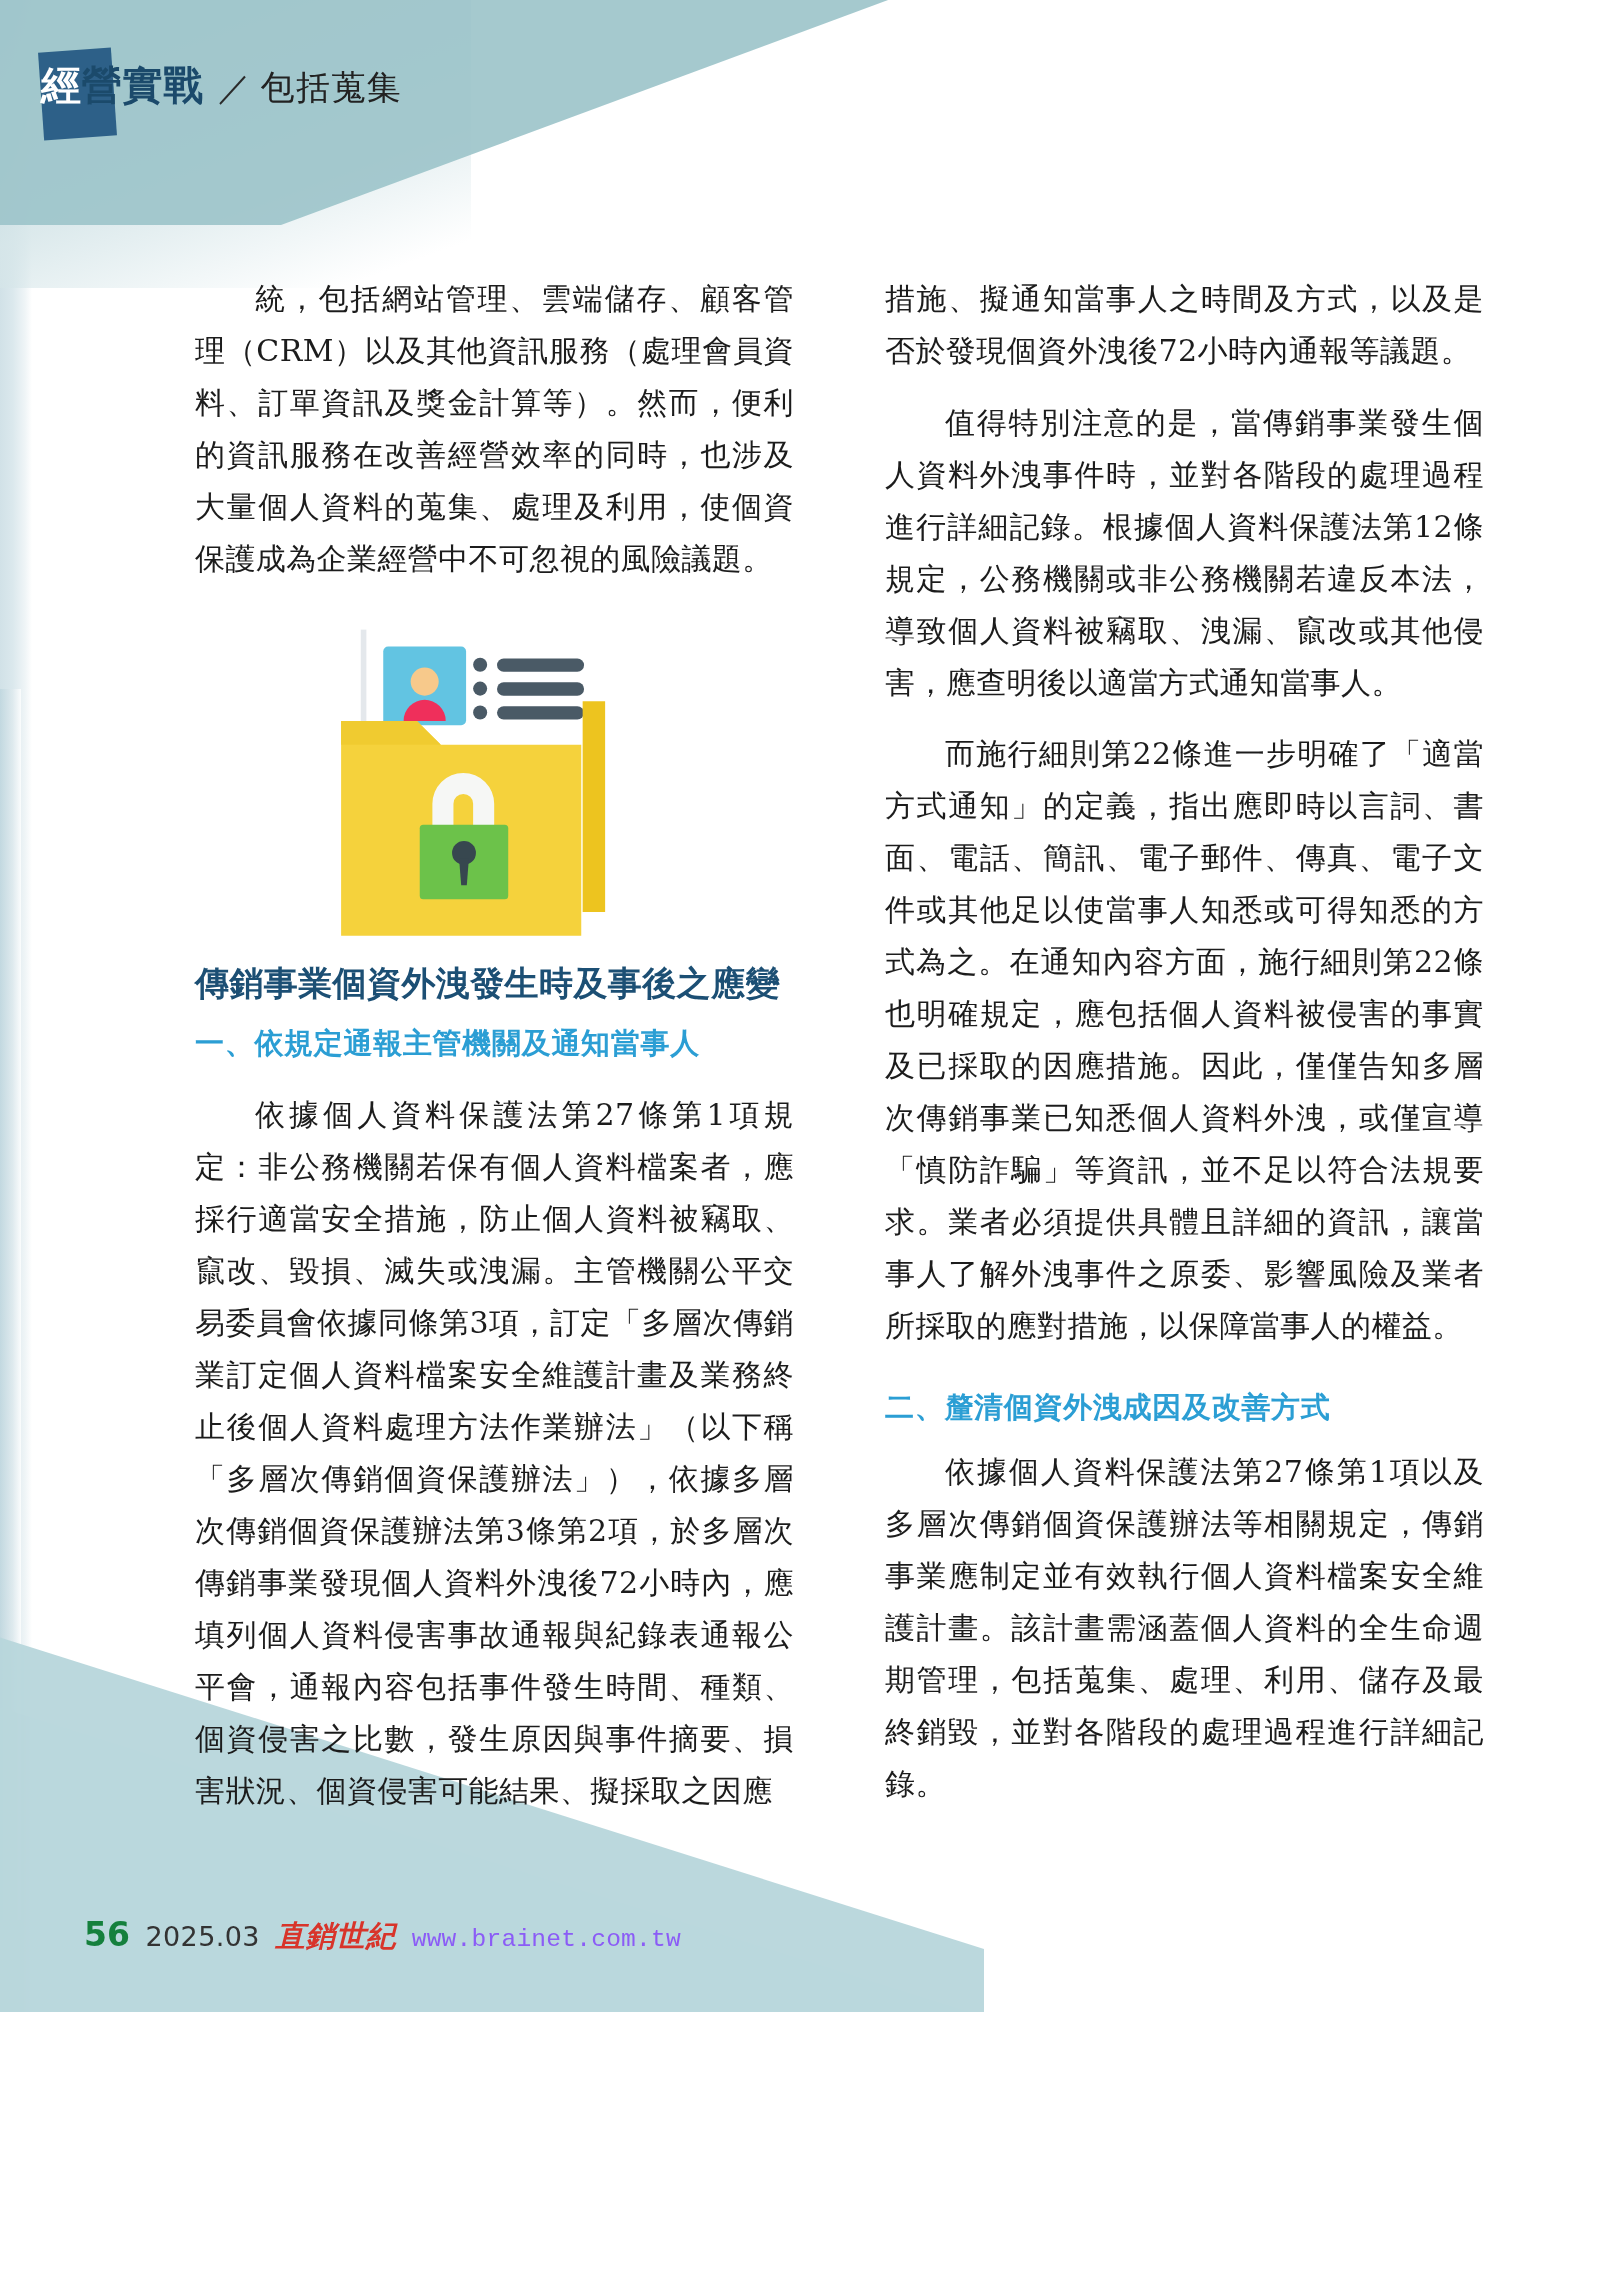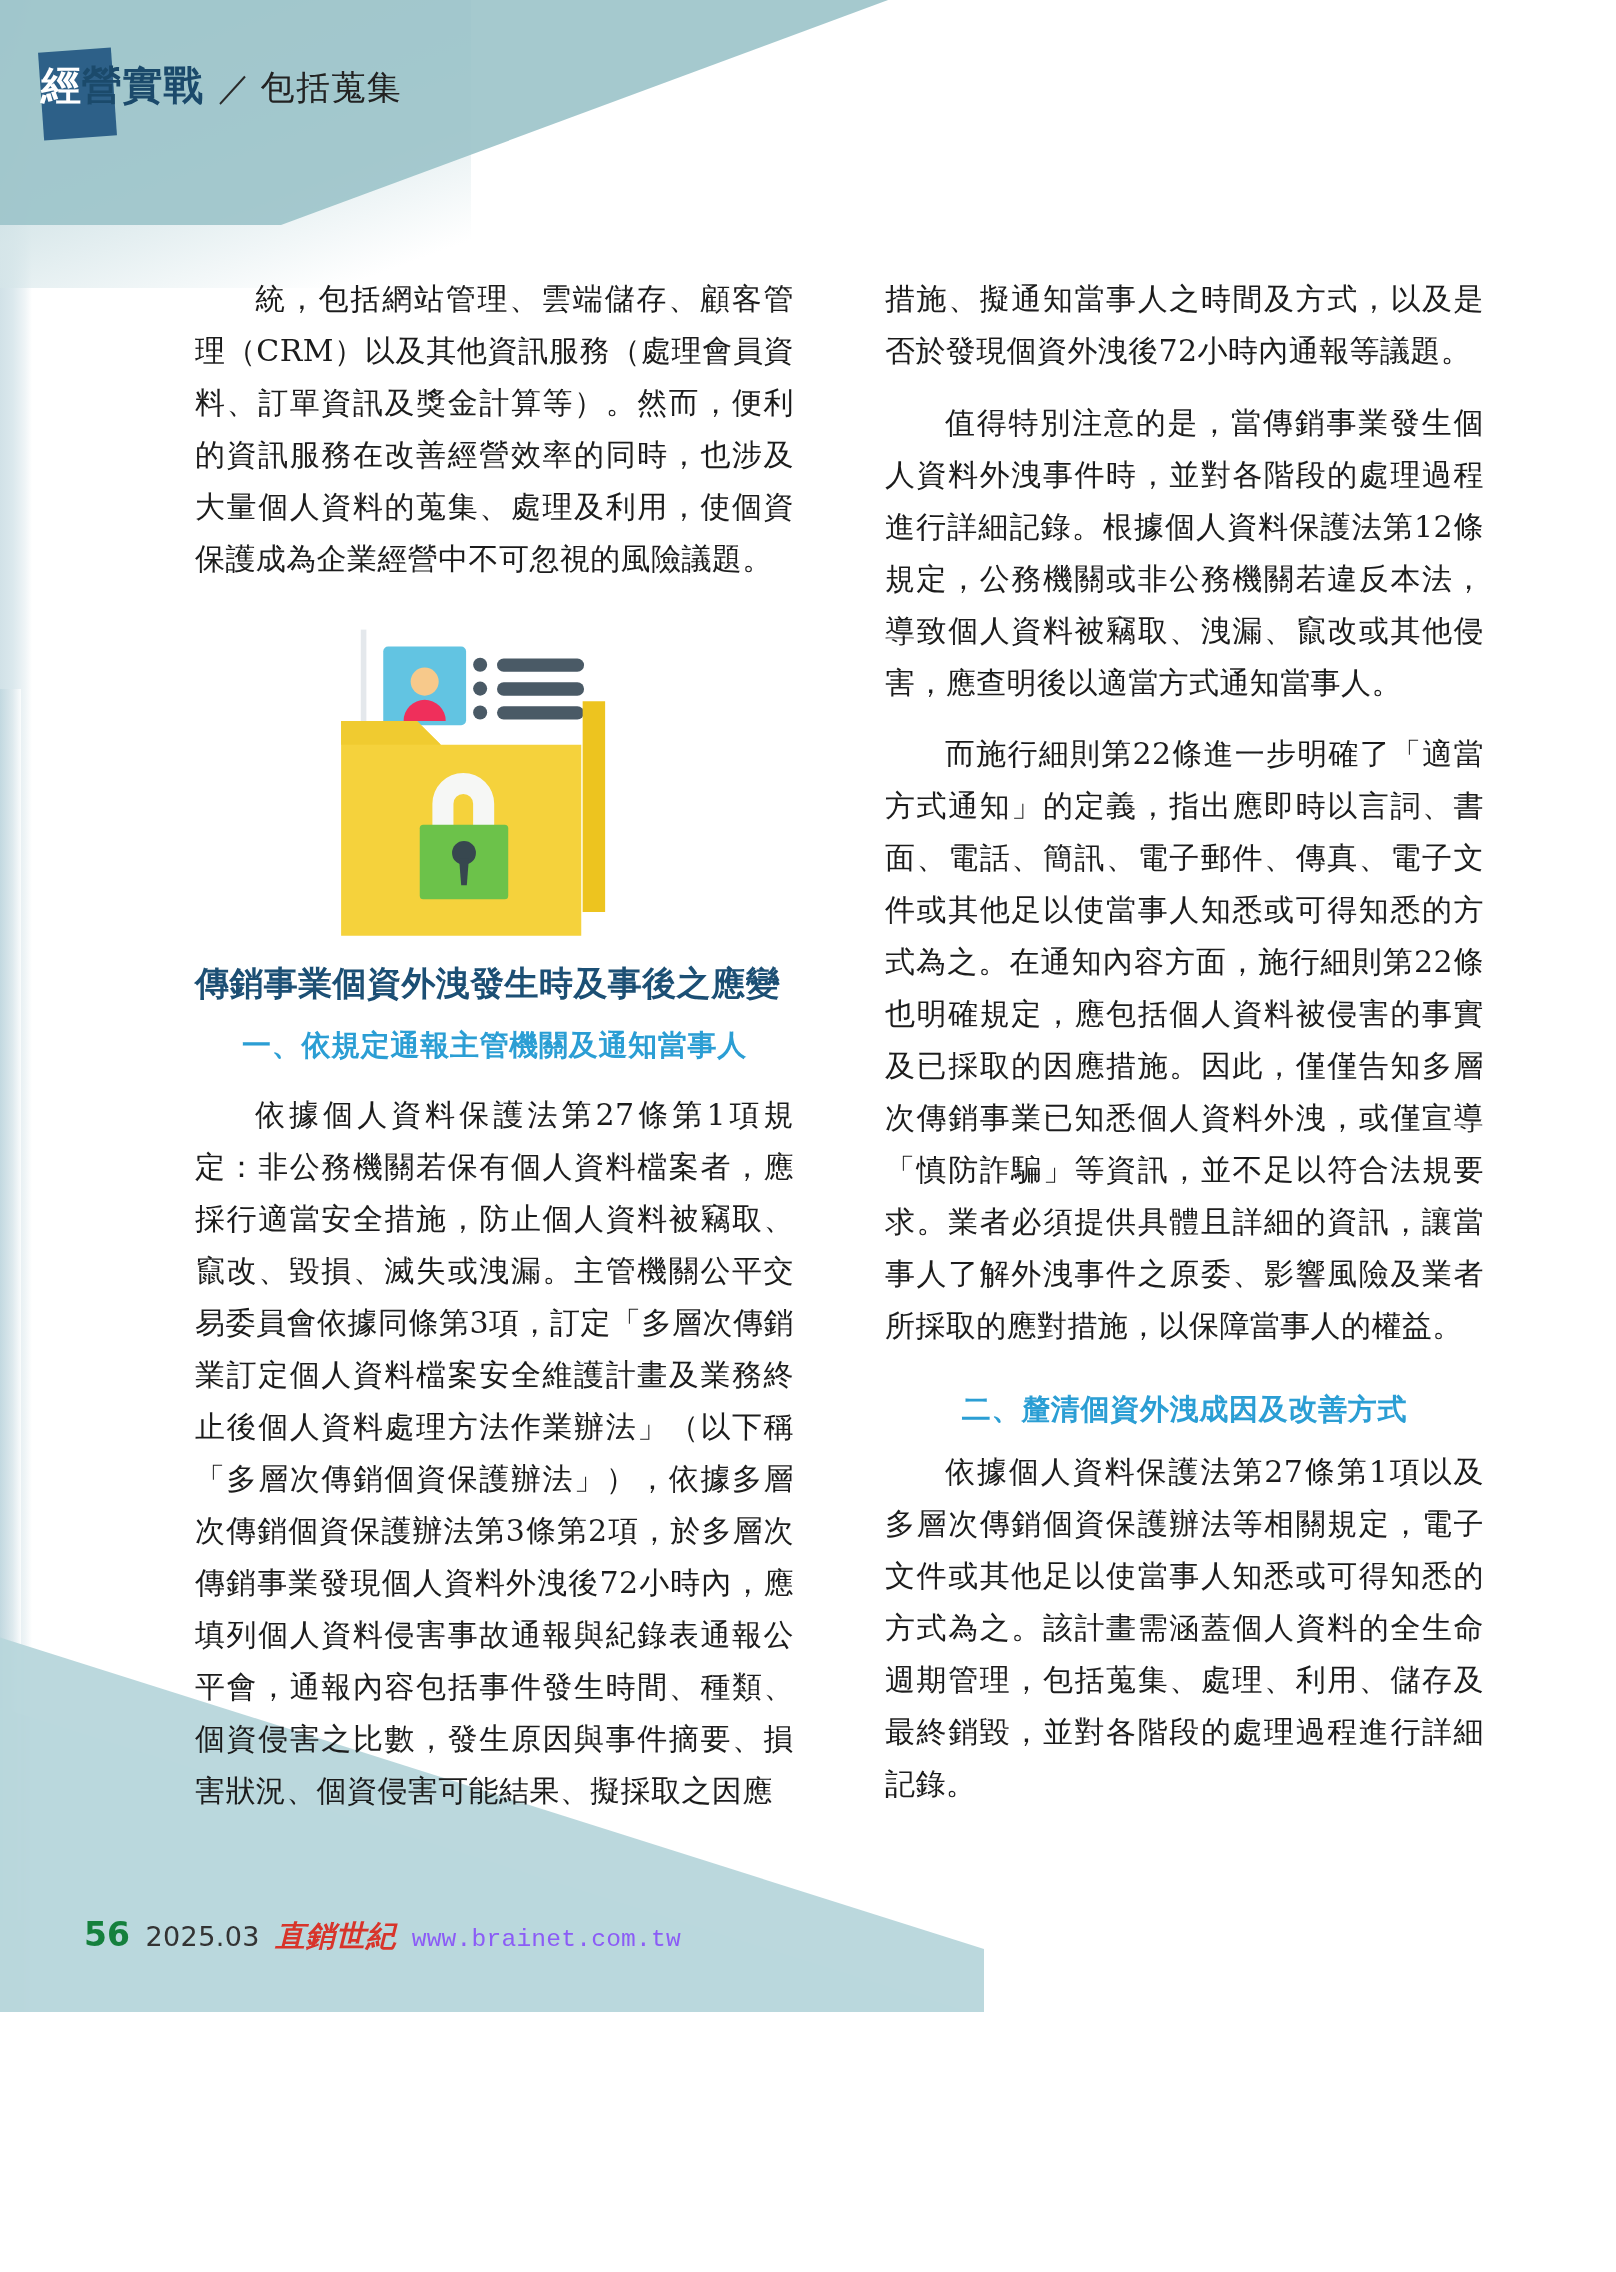--- a/index.html
+++ b/index.html
@@ -143,27 +143,26 @@
     font-family: "DejaVu Sans", "Liberation Sans", sans-serif;
     font-size: 34px;
     font-weight: bold;
     color: #1c4f74;
     letter-spacing: 0.4px;
     text-align: left;
     line-height: 44px;
   }
   h3.sub-title {
     margin: 21px 0 24px 0;
-    font-family: Liberation Serif, serif;
+    font-family: Liberation Mono, monospace;
     font-size: 29px;
     font-weight: bold;
     color: #2b9ed4;
     letter-spacing: 0.7px;
     line-height: 39px;
-    text-align: center;
   }
   h3.sub-title.right-sub { margin: 38px 0 17px 0; }
 
   
   .footer {
     position: absolute;
     left: 84px; bottom: 55px;
     display: flex;
     align-items: baseline;
     gap: 15.5px;
@@ -255,21 +254,21 @@
     <h2 class="section-title">傳銷事業個資外洩發生時及事後之應變</h2>
     <h3 class="sub-title">一、依規定通報主管機關及通知當事人</h3>
     <p class="body-text">依據個人資料保護法第27條第1項規定：非公務機關若保有個人資料檔案者，應採行適當安全措施，防止個人資料被竊取、竄改、毀損、滅失或洩漏。主管機關公平交易委員會依據同條第3項，訂定「多層次傳銷業訂定個人資料檔案安全維護計畫及業務終止後個人資料處理方法作業辦法」（以下稱「多層次傳銷個資保護辦法」），依據多層次傳銷個資保護辦法第3條第2項，於多層次傳銷事業發現個人資料外洩後72小時內，應填列個人資料侵害事故通報與紀錄表通報公平會，通報內容包括事件發生時間、種類、個資侵害之比數，發生原因與事件摘要、損害狀況、個資侵害可能結果、擬採取之因應</p>
   </div>
 
   <div class="col col-right">
     <p class="body-text cont">措施、擬通知當事人之時間及方式，以及是否於發現個資外洩後72小時內通報等議題。</p>
     <p class="body-text">值得特別注意的是，當傳銷事業發生個人資料外洩事件時，並對各階段的處理過程進行詳細記錄。根據個人資料保護法第12條規定，公務機關或非公務機關若違反本法，導致個人資料被竊取、洩漏、竄改或其他侵害，應查明後以適當方式通知當事人。</p>
     <p class="body-text">而施行細則第22條進一步明確了「適當方式通知」的定義，指出應即時以言詞、書面、電話、簡訊、電子郵件、傳真、電子文件或其他足以使當事人知悉或可得知悉的方式為之。在通知內容方面，施行細則第22條也明確規定，應包括個人資料被侵害的事實及已採取的因應措施。因此，僅僅告知多層次傳銷事業已知悉個人資料外洩，或僅宣導「慎防詐騙」等資訊，並不足以符合法規要求。業者必須提供具體且詳細的資訊，讓當事人了解外洩事件之原委、影響風險及業者所採取的應對措施，以保障當事人的權益。</p>
     <h3 class="sub-title right-sub">二、釐清個資外洩成因及改善方式</h3>
-    <p class="body-text">依據個人資料保護法第27條第1項以及多層次傳銷個資保護辦法等相關規定，電子文件或其他足以使當事人知悉或可得知悉的方式為之。該計畫需涵蓋個人資料的全生命週期管理，包括蒐集、處理、利用、儲存及最終銷毀，並對各階段的處理過程進行詳細記錄。</p>
+    <p class="body-text">依據個人資料保護法第27條第1項以及多層次傳銷個資保護辦法等相關規定，傳銷事業應制定並有效執行個人資料檔案安全維護計畫。該計畫需涵蓋個人資料的全生命週期管理，包括蒐集、處理、利用、儲存及最終銷毀，並對各階段的處理過程進行詳細記錄。</p>
   </div>
 
   <div class="footer">
     <span class="pagenum">56</span>
     <span class="issue">2025.03</span>
     <span class="magazine">直銷世紀</span>
     <span class="site">www.brainet.com.tw</span>
   </div>
 
 </div>

